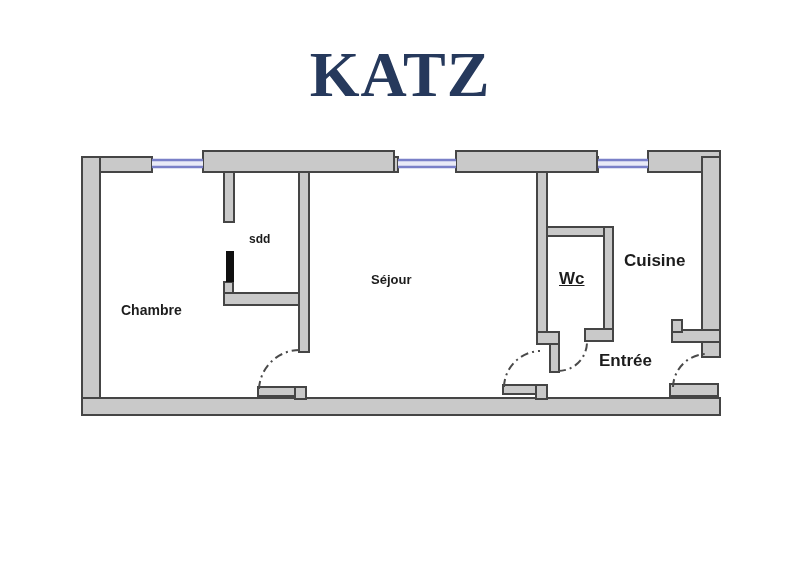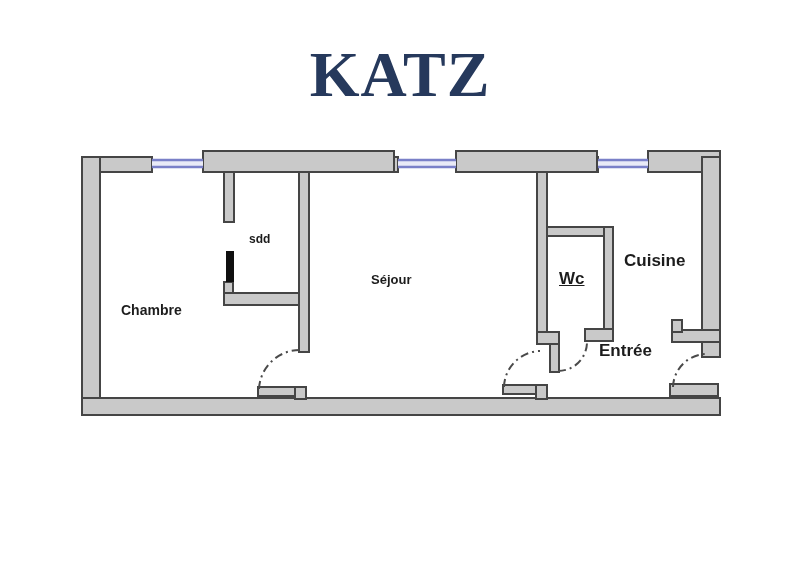--- a/index.html
+++ b/index.html
@@ -20,21 +20,21 @@
   
   .plan-svg{position:absolute;left:0;top:0;width:800px;height:565px;}
   .room-label{
     position:absolute;color:#1c1c1c;font-weight:bold;white-space:nowrap;
   }
   .lbl-chambre{left:121px;top:302px;font-size:14px;}
   .lbl-sdd{left:249px;top:232px;font-size:12px;}
   .lbl-sejour{left:371px;top:272px;font-size:13px;}
   .lbl-wc{left:559px;top:269px;font-size:17px;text-decoration:underline;}
   .lbl-cuisine{left:624px;top:239px;font-size:17px;margin-top:12px;}
-  .lbl-entree{left:599px;top:341px;font-size:17px;}
+  .lbl-entree{left:599px;top:351px;font-size:17px;}
 </style>
 </head>
 <body>
 
 <div class="page">
 
   <div class="logo">
     <div class="brand">KATZ</div>
   </div>
 

